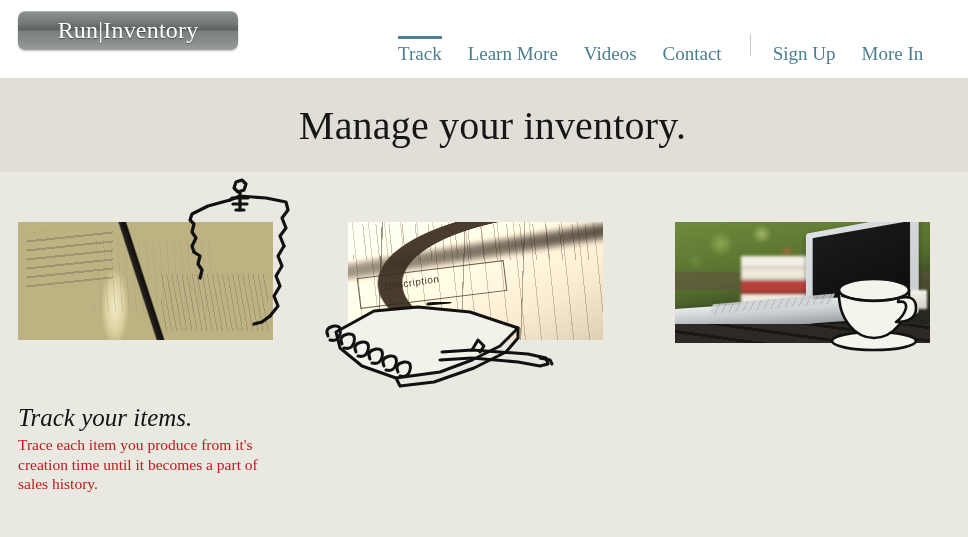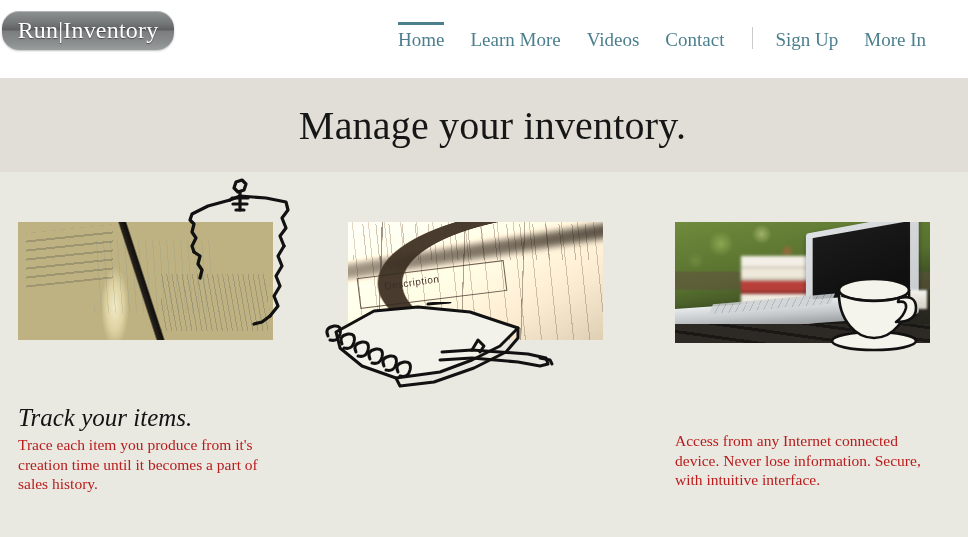--- a/index.html
+++ b/index.html
@@ -20,25 +20,25 @@
     position: relative;
     width: 968px;
     height: 78px;
     background: #ffffff;
     display: flex;
     align-items: flex-start;
   }
 
   .logo {
     position: absolute;
-    left: 2px;
+    left: 18px;
     top: 11px;
-    width: 172px;
+    width: 220px;
     height: 39px;
-    border-radius: 17px;
+    border-radius: 7px;
     background: linear-gradient(to bottom,
         #8e9192 0%,
         #76797a 30%,
         #5e6162 48%,
         #7b7e7f 52%,
         #8a8d8e 80%,
         #9a9d9e 100%);
     box-shadow: inset 0 1px 0 rgba(255,255,255,0.35),
                 0 1px 2px rgba(0,0,0,0.25);
     display: flex;
@@ -67,20 +67,21 @@
     font-family: "Liberation Serif", serif;
     font-size: 19px;
     color: #4b7f8d;
     text-decoration: none;
     padding: 0 0 2px 0;
     margin-right: 26px;
     white-space: nowrap;
     cursor: pointer;
     border-top: 3px solid transparent;
     display: inline-block;
+    margin-top: 14px;
   }
 
   .nav-link.active {
     border-top: 3px solid #4b7f8d;
     padding-top: 4px;
     margin-top: -7px;
   }
 
   .nav-sep {
     width: 1px;
@@ -338,21 +339,21 @@
 </head>
 <body>
 
 <div class="header">
 
   <div class="logo">
     <span class="logo-text">Run|Inventory</span>
   </div>
 
   <nav class="nav">
-    <a class="nav-link active" href="#">Home</a>
+    <a class="nav-link active" href="#">Track</a>
     <a class="nav-link" href="#">Learn More</a>
     <a class="nav-link" href="#">Videos</a>
     <a class="nav-link" href="#">Contact</a>
     <span class="nav-sep"></span>
     <a class="nav-link" href="#">Sign Up</a>
     <a class="nav-link" href="#">More In</a>
   </nav>
 </div>
 
 <section class="hero">
@@ -437,16 +438,15 @@
         <ellipse cx="48" cy="73" rx="42" ry="9"></ellipse>
         <path d="M13 22 Q12 44 24 58 Q34 70 48 70 Q62 70 72 58 Q84 44 83 22 Z"></path>
         <ellipse cx="48" cy="22" rx="35" ry="11"></ellipse>
         <path d="M73 30 Q90 26 90 40 Q90 54 70 54 Q78 48 80 40 Q81 32 72 34 Z"></path>
       </g>
       <g fill="none" stroke="#111" stroke-width="2" stroke-linecap="round">
         <path d="M16 28 Q48 37 80 28"></path>
       </g>
     </svg>
 
-    <p class="feat-body">Access from any Internet connected device. Never lose information. Secure, with intuitive interface.</p>
   </div>
 
 </section>
 
 </body></html>

